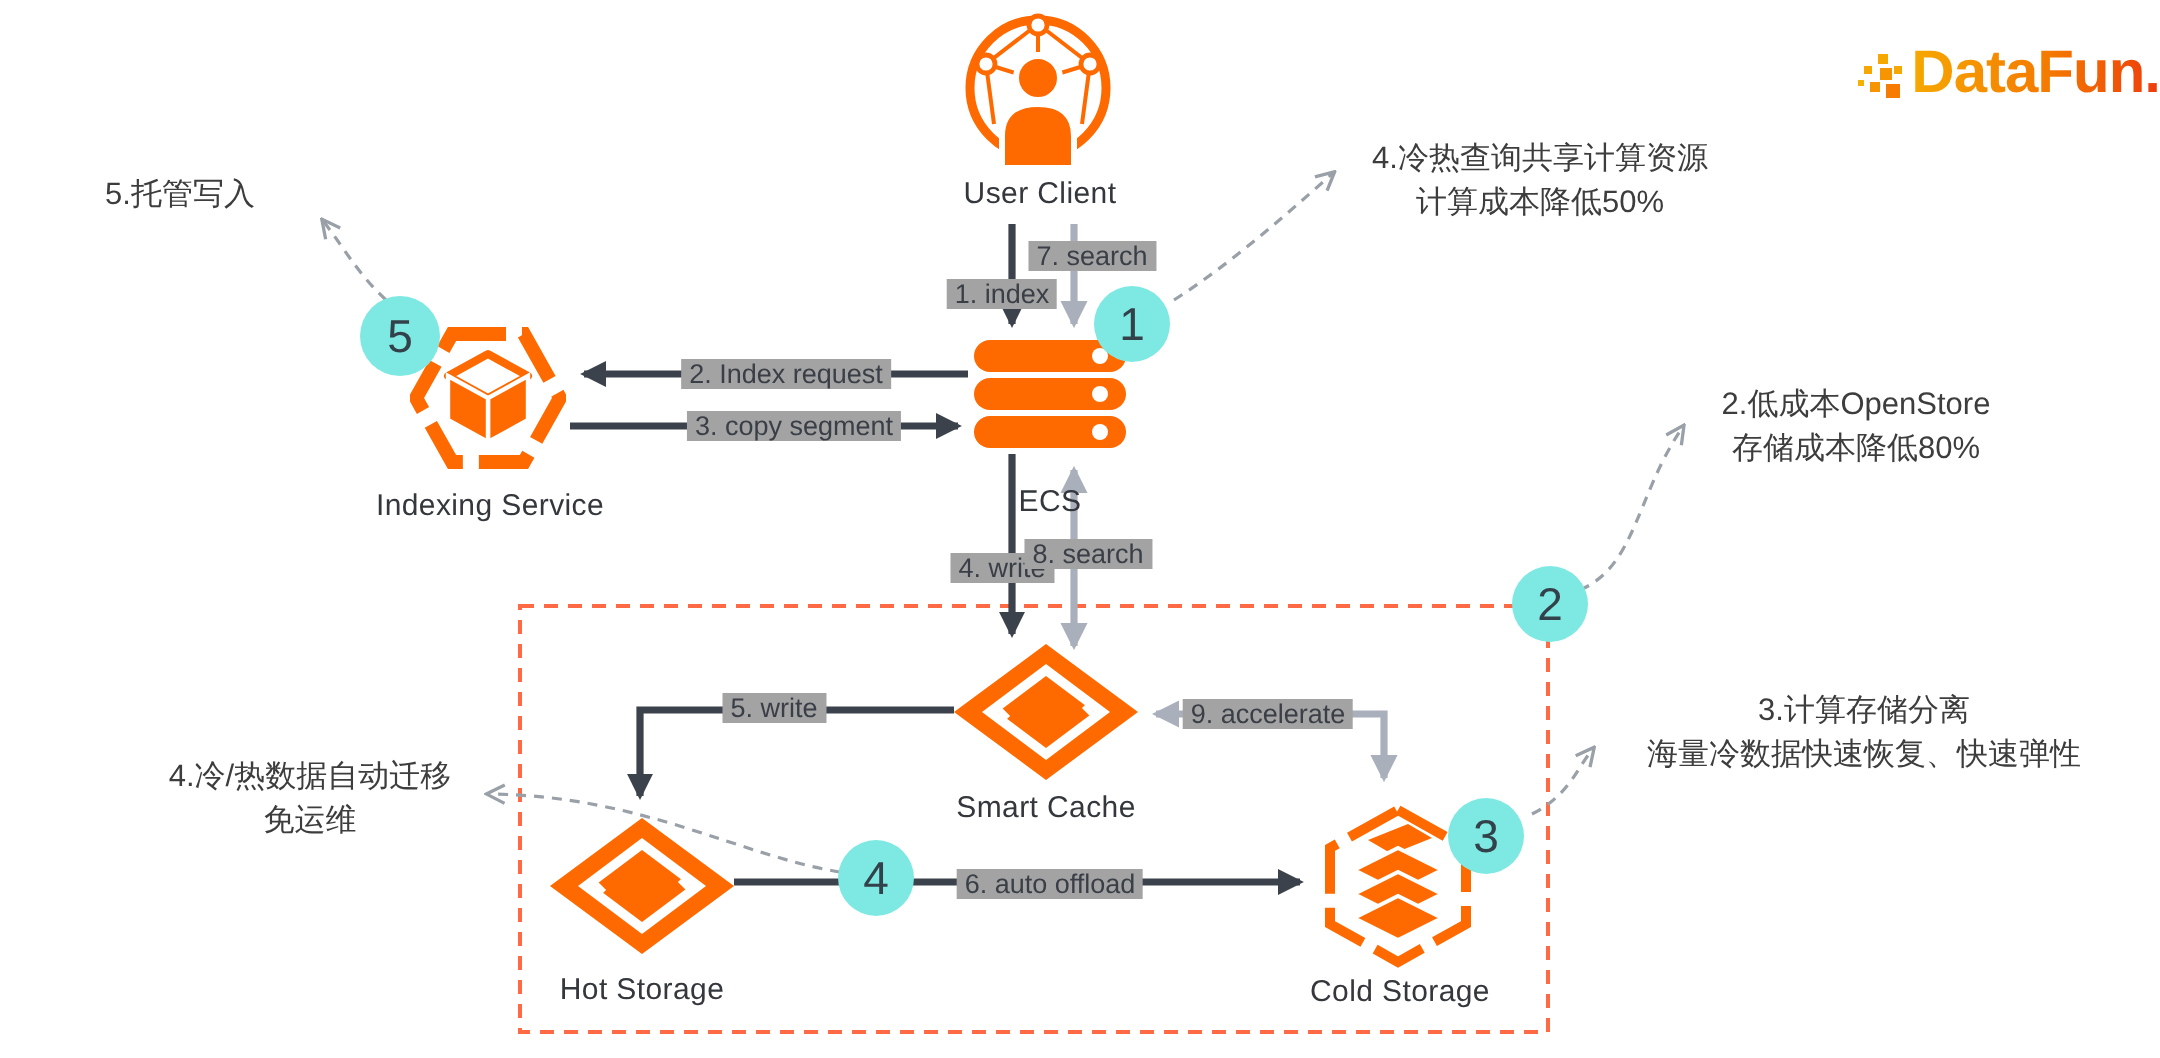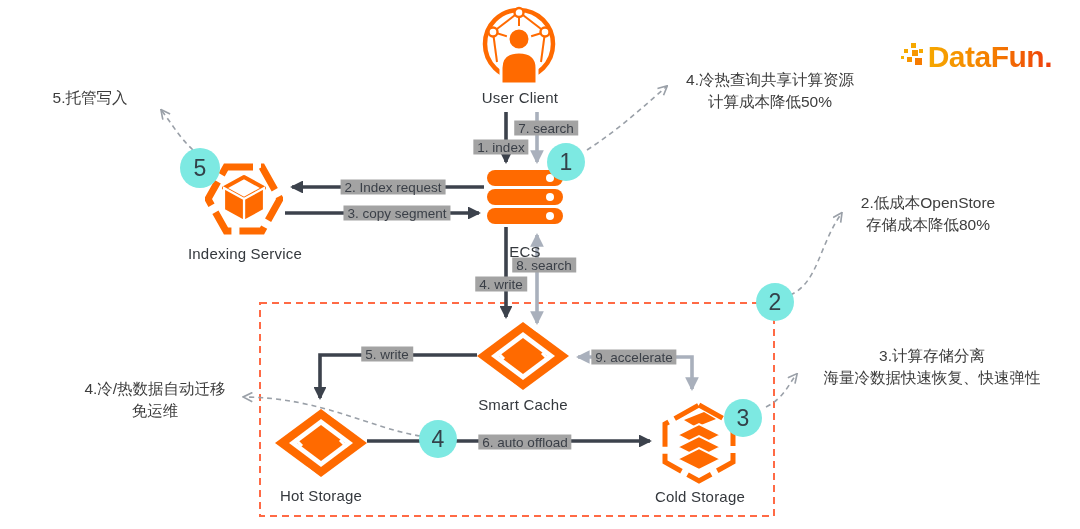--- a/index.html
+++ b/index.html
@@ -9,21 +9,21 @@
   .abs{position:absolute;}
   .node-label{position:absolute;transform:translate(-50%,-50%);font-size:15px;color:#34383d;
               white-space:nowrap;letter-spacing:.2px;}
   .edge-label{position:absolute;transform:translate(-50%,-50%);font-size:13.5px;color:#3a3f47;
               background:#a3a3a3;padding:0 4px;white-space:nowrap;}
   .badge{position:absolute;transform:translate(-50%,-50%);width:38px;height:38px;border-radius:50%;
          background:#7de9e2;color:#33424a;font-size:23px;display:flex;align-items:center;
          justify-content:center;z-index:5;}
   .annot{position:absolute;color:#3d3d3d;font-size:15.5px;line-height:1.45;text-align:center;
          white-space:nowrap;}
-  .logo{position:absolute;top:20px;right:28px;display:flex;align-items:flex-start;gap:2px;margin-top:20px;}
+  .logo{position:absolute;top:20px;right:0;display:flex;align-items:flex-end;gap:2px;}
   .logo-text{font-size:30px;font-weight:800;letter-spacing:-0.5px;
              background:linear-gradient(90deg,#f6a800,#f47a00 55%,#ee3c0c);
              -webkit-background-clip:text;background-clip:text;color:transparent;
              -webkit-text-fill-color:transparent;}
   svg{display:block;}
 </style>
 </head>
 <body>
 
 <div class="canvas">
@@ -148,21 +148,21 @@
       <polygon points="17,57 39,46 61,57 39,68" fill="#FF6A00" stroke="#ffffff" stroke-width="2"></polygon>
     </svg>
   </div>
   <div class="node-label" style="left:700px;top:496px;">Cold Storage</div>
 
   <div class="edge-label" style="left:501px;top:147px;">1. index</div>
   <div class="edge-label" style="left:546px;top:128px;">7. search</div>
   <div class="edge-label" style="left:393px;top:187px;">2. Index request</div>
   <div class="edge-label" style="left:397px;top:213px;">3. copy segment</div>
   <div class="edge-label" style="left:501px;top:284px;">4. write</div>
-  <div class="edge-label" style="left:544px;top:265px;text-align:center;">8. search</div>
+  <div class="edge-label" style="left:544px;top:277px;text-align:center;">8. search</div>
   <div class="edge-label" style="left:387px;top:354px;">5. write</div>
   <div class="edge-label" style="left:525px;top:442px;">6. auto offload</div>
   <div class="edge-label" style="left:634px;top:357px;">9. accelerate</div>
 
   <div class="badge" style="left:566px;top:162px;">1</div>
   <div class="badge" style="left:775px;top:302px;">2</div>
   <div class="badge" style="left:743px;top:418px;">3</div>
   <div class="badge" style="left:438px;top:439px;">4</div>
   <div class="badge" style="left:200px;top:168px;width:40px;height:40px;">5</div>
 

